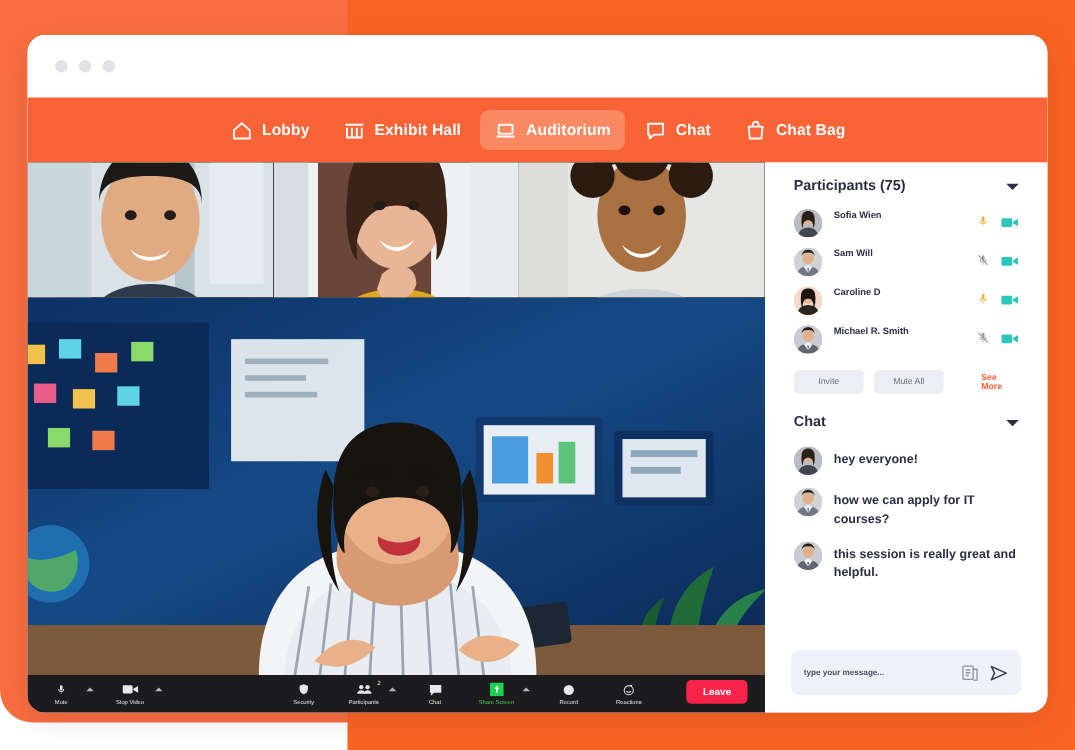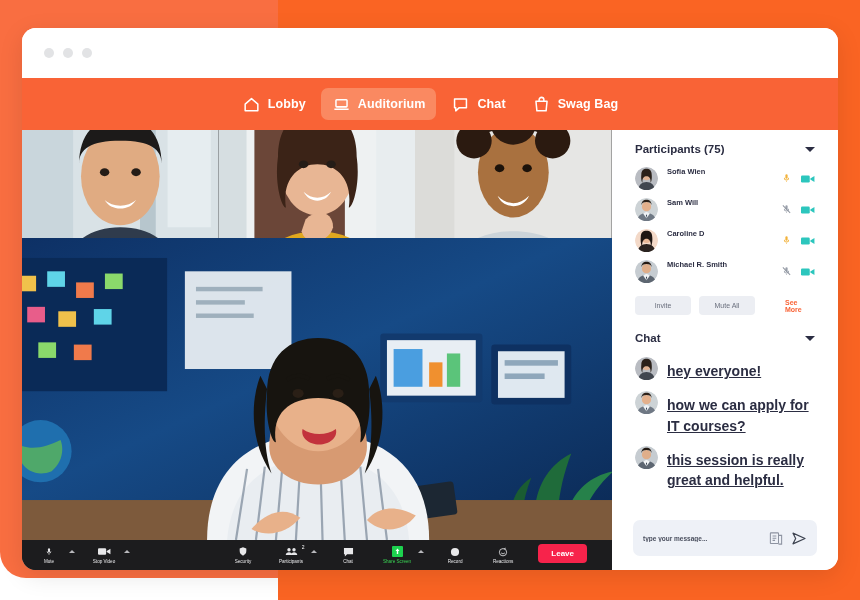--- a/index.html
+++ b/index.html
@@ -153,21 +153,21 @@
   .pbadge {
     position: absolute;
     top: -2px; right: -7px;
     font-size: 5px;
     color: #ffffff;
   }
   .spacer-lg { width: 96px; }
   .spacer-sm { width: 14px; }
   .leave-btn {
     position: absolute;
-    right: 25px;
+    right: 14px;
     top: 4px;
     background: #f7234b;
     color: #ffffff;
     font-size: 8px;
     font-weight: bold;
     border: none;
     border-radius: 4px;
     padding: 5px 13px;
     cursor: pointer;
     font-family: "Liberation Sans", sans-serif;
@@ -254,26 +254,25 @@
   }
 
   .chat-list { flex: 1 1 auto; min-height: 0; overflow: hidden; }
   .crow {
     display: flex;
     align-items: flex-start;
     gap: 9px;
     padding: 5px 4px;
   }
   .ctext {
-    font-size: 14px;
+    font-size: 10px;
     font-weight: bold;
     color: #2b2d42;
     line-height: 1.45;
     padding-top: 4px;
-    text-decoration: underline;
   }
 
   .composer {
     display: flex;
     align-items: center;
     background: #eef1f7;
     border-radius: 7px;
     padding: 0 10px;
     height: 36px;
     margin: 4px 2px 14px 2px;
@@ -310,20 +309,28 @@
 
     <div class="nav-item">
       <span class="nav-icon">
         <svg viewBox="0 0 24 24" fill="none" stroke="#fff" stroke-width="1.9" stroke-linejoin="round">
           <path d="M4 11.5 12 4.5l8 7V20H4z"></path>
         </svg>
       </span>
       <span>Lobby</span>
     </div>
 
+    <div class="nav-item">
+      <span class="nav-icon">
+        <svg viewBox="0 0 24 24" fill="none" stroke="#fff" stroke-width="1.9" stroke-linejoin="round">
+          <path d="M3 6h18M4.5 9v10h15V9M9.5 9v10M14.5 9v10"></path>
+        </svg>
+      </span>
+      <span>Exhibit Hall</span>
+    </div>
 
     <div class="nav-item active">
       <span class="nav-icon">
         <svg viewBox="0 0 24 24" fill="none" stroke="#fff" stroke-width="1.9" stroke-linejoin="round">
           <rect x="5" y="6" width="14" height="9" rx="1"></rect>
             <path d="M3 18h18"></path>
         </svg>
       </span>
       <span>Auditorium</span>
     </div>
@@ -337,21 +344,21 @@
       <span>Chat</span>
     </div>
 
     <div class="nav-item">
       <span class="nav-icon">
         <svg viewBox="0 0 24 24" fill="none" stroke="#fff" stroke-width="1.9" stroke-linejoin="round">
           <path d="M5 8h14l-1.2 12H6.2z"></path>
             <path d="M9 8V6a3 3 0 0 1 6 0v2"></path>
         </svg>
       </span>
-      <span>Swag Bag</span>
+      <span>Chat Bag</span>
     </div>
 
 
   </div>
 
   <div class="body-area">
 
     <div class="stage">
 
       <div class="thumb-row">

